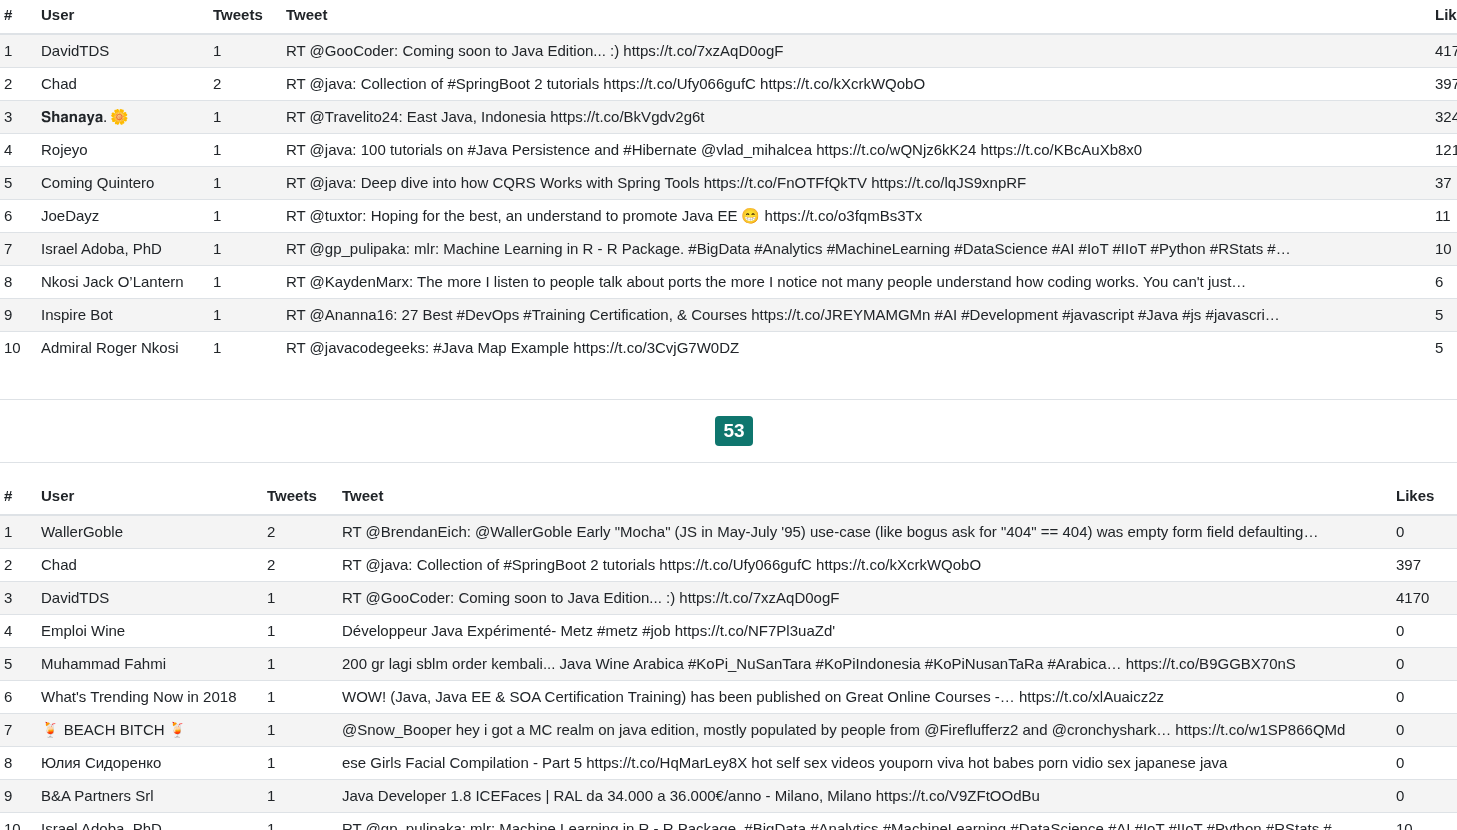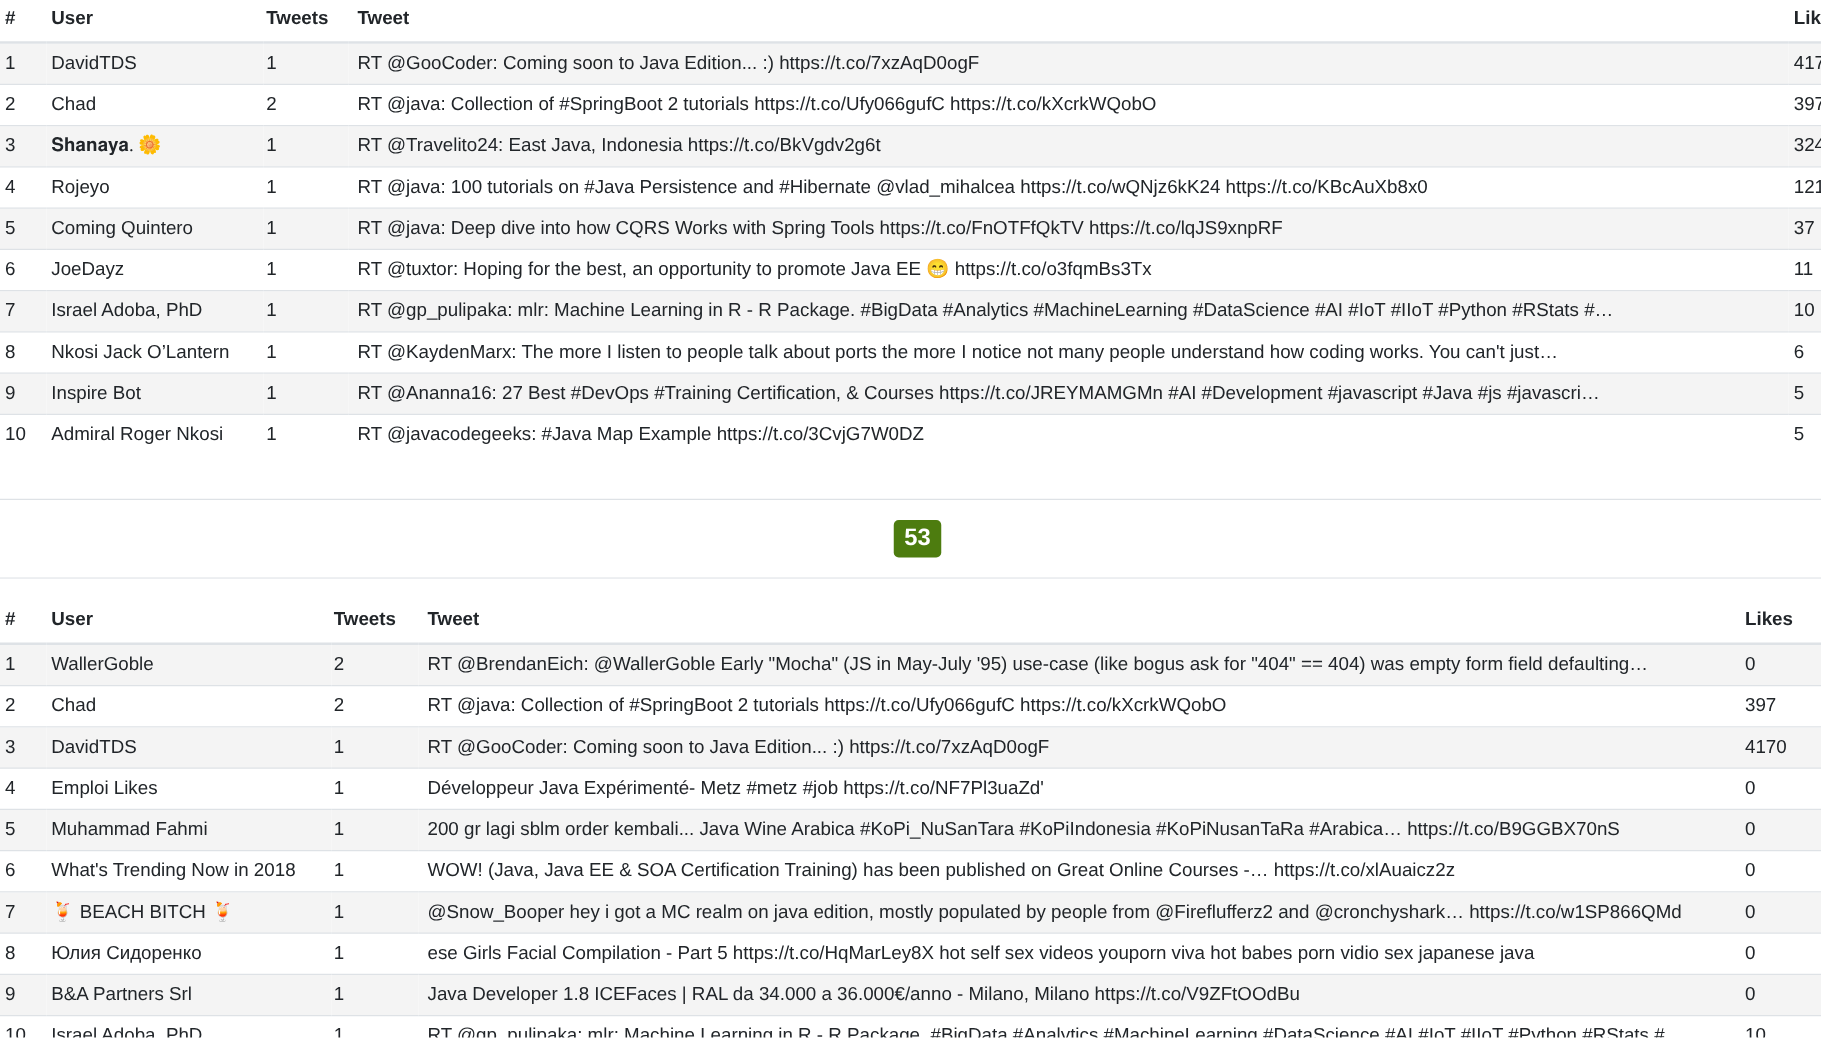--- a/index.html
+++ b/index.html
@@ -81,21 +81,21 @@
   }
   .total-title {
     font-size: 30px;
     font-weight: 400;
     color: #212529;
     line-height: 1;
   }
   .badge-count {
     display: inline-block;
     margin-left: 11px;
-    background: #4d7c0f;
+    background: #0f766e;
     color: #ffffff;
     font-size: 19px;
     font-weight: bold;
     line-height: 1;
     padding: 5px 8px 6px 8px;
     border-radius: 4px;
     vertical-align: 5px;
   }
   .gap-after-total { height: 18px; background:#ffffff; }
   .serif-user { font-family: "Liberation Serif", "DejaVu Serif", serif; font-weight: normal; }
@@ -148,21 +148,21 @@
           <td class="col-idx">5</td>
           <td class="col-user">Coming Quintero</td>
           <td class="col-cnt">1</td>
           <td class="col-tweet">RT @java: Deep dive into how CQRS Works with Spring Tools https://t.co/FnOTFfQkTV https://t.co/lqJS9xnpRF</td>
           <td class="col-likes">37</td>
         </tr>
         <tr>
           <td class="col-idx">6</td>
           <td class="col-user">JoeDayz</td>
           <td class="col-cnt">1</td>
-          <td class="col-tweet">RT @tuxtor: Hoping for the best, an opportunity to promote Java EE 😁 https://t.co/o3fqmBs3Tx</td>
+          <td class="col-tweet">RT @tuxtor: Hoping for the best, an understand to promote Java EE 😁 https://t.co/o3fqmBs3Tx</td>
           <td class="col-likes">11</td>
         </tr>
         <tr>
           <td class="col-idx">7</td>
           <td class="col-user">Israel Adoba, PhD</td>
           <td class="col-cnt">1</td>
           <td class="col-tweet">RT @gp_pulipaka: mlr: Machine Learning in R - R Package. #BigData #Analytics #MachineLearning #DataScience #AI #IoT #IIoT #Python #RStats #…</td>
           <td class="col-likes">10</td>
         </tr>
         <tr>
@@ -224,21 +224,21 @@
         </tr>
         <tr>
           <td class="col-idx">3</td>
           <td class="col-user">DavidTDS</td>
           <td class="col-cnt">1</td>
           <td class="col-tweet">RT @GooCoder: Coming soon to Java Edition... :) https://t.co/7xzAqD0ogF</td>
           <td class="col-likes">4170</td>
         </tr>
         <tr>
           <td class="col-idx">4</td>
-          <td class="col-user">Emploi Likes</td>
+          <td class="col-user">Emploi Wine</td>
           <td class="col-cnt">1</td>
           <td class="col-tweet">Développeur Java Expérimenté- Metz #metz #job https://t.co/NF7Pl3uaZd'</td>
           <td class="col-likes">0</td>
         </tr>
         <tr>
           <td class="col-idx">5</td>
           <td class="col-user">Muhammad Fahmi</td>
           <td class="col-cnt">1</td>
           <td class="col-tweet">200 gr lagi sblm order kembali... Java Wine Arabica #KoPi_NuSanTara #KoPiIndonesia #KoPiNusanTaRa #Arabica… https://t.co/B9GGBX70nS</td>
           <td class="col-likes">0</td>

